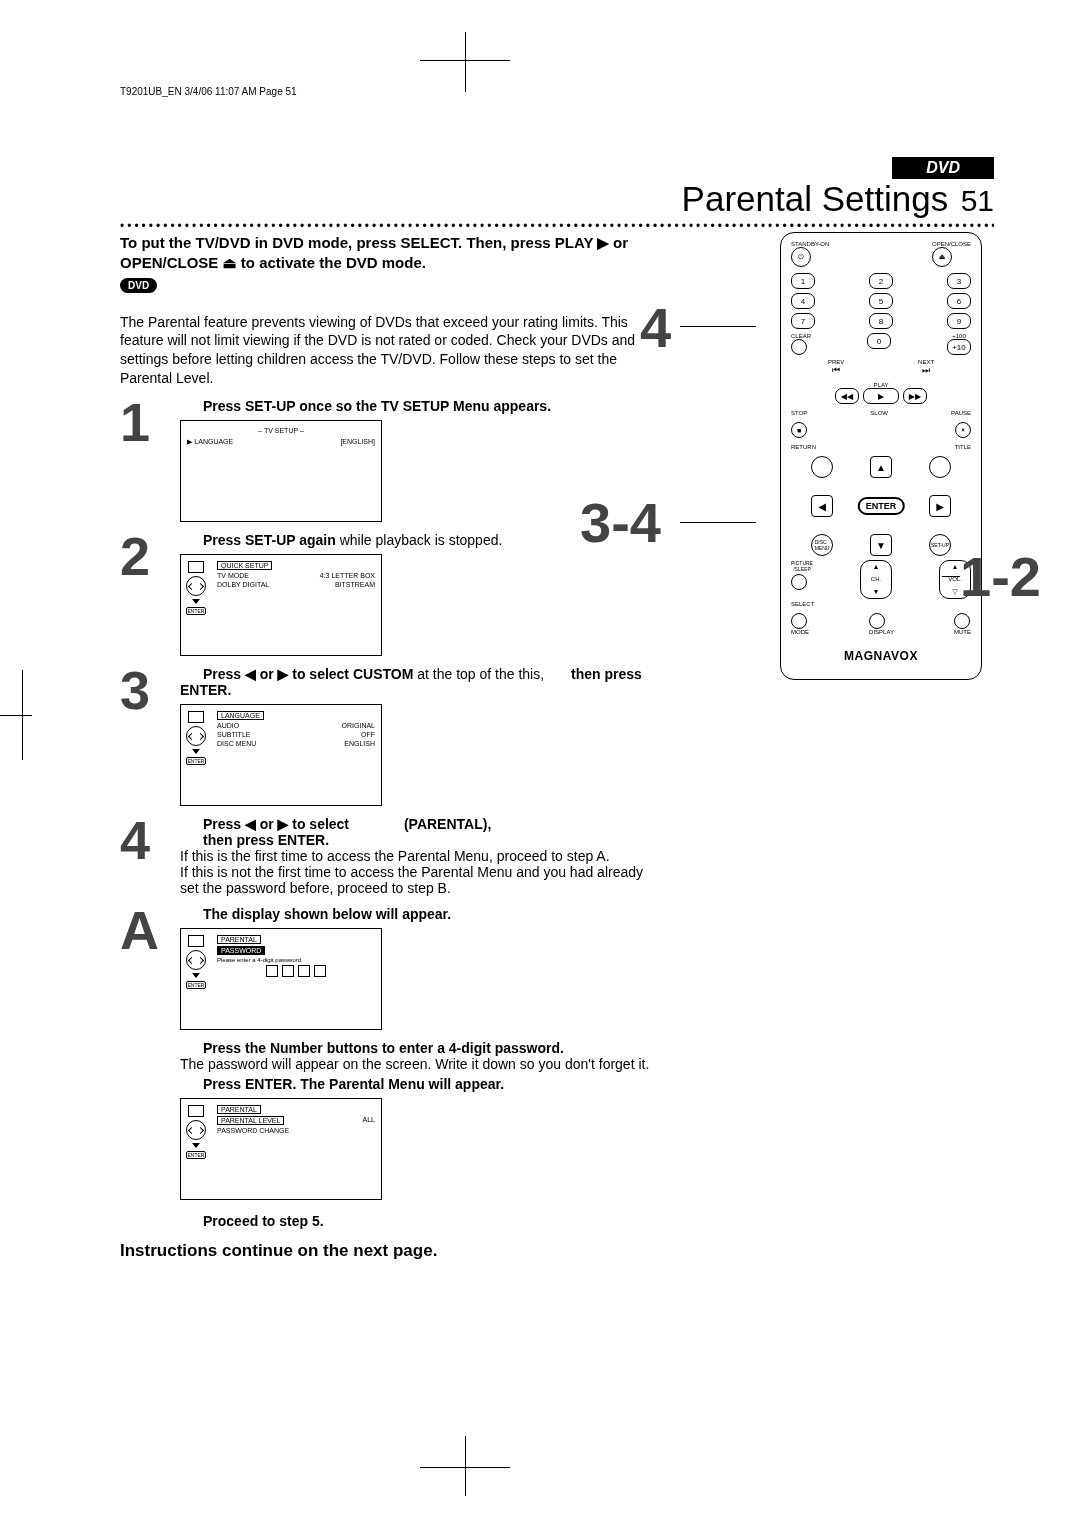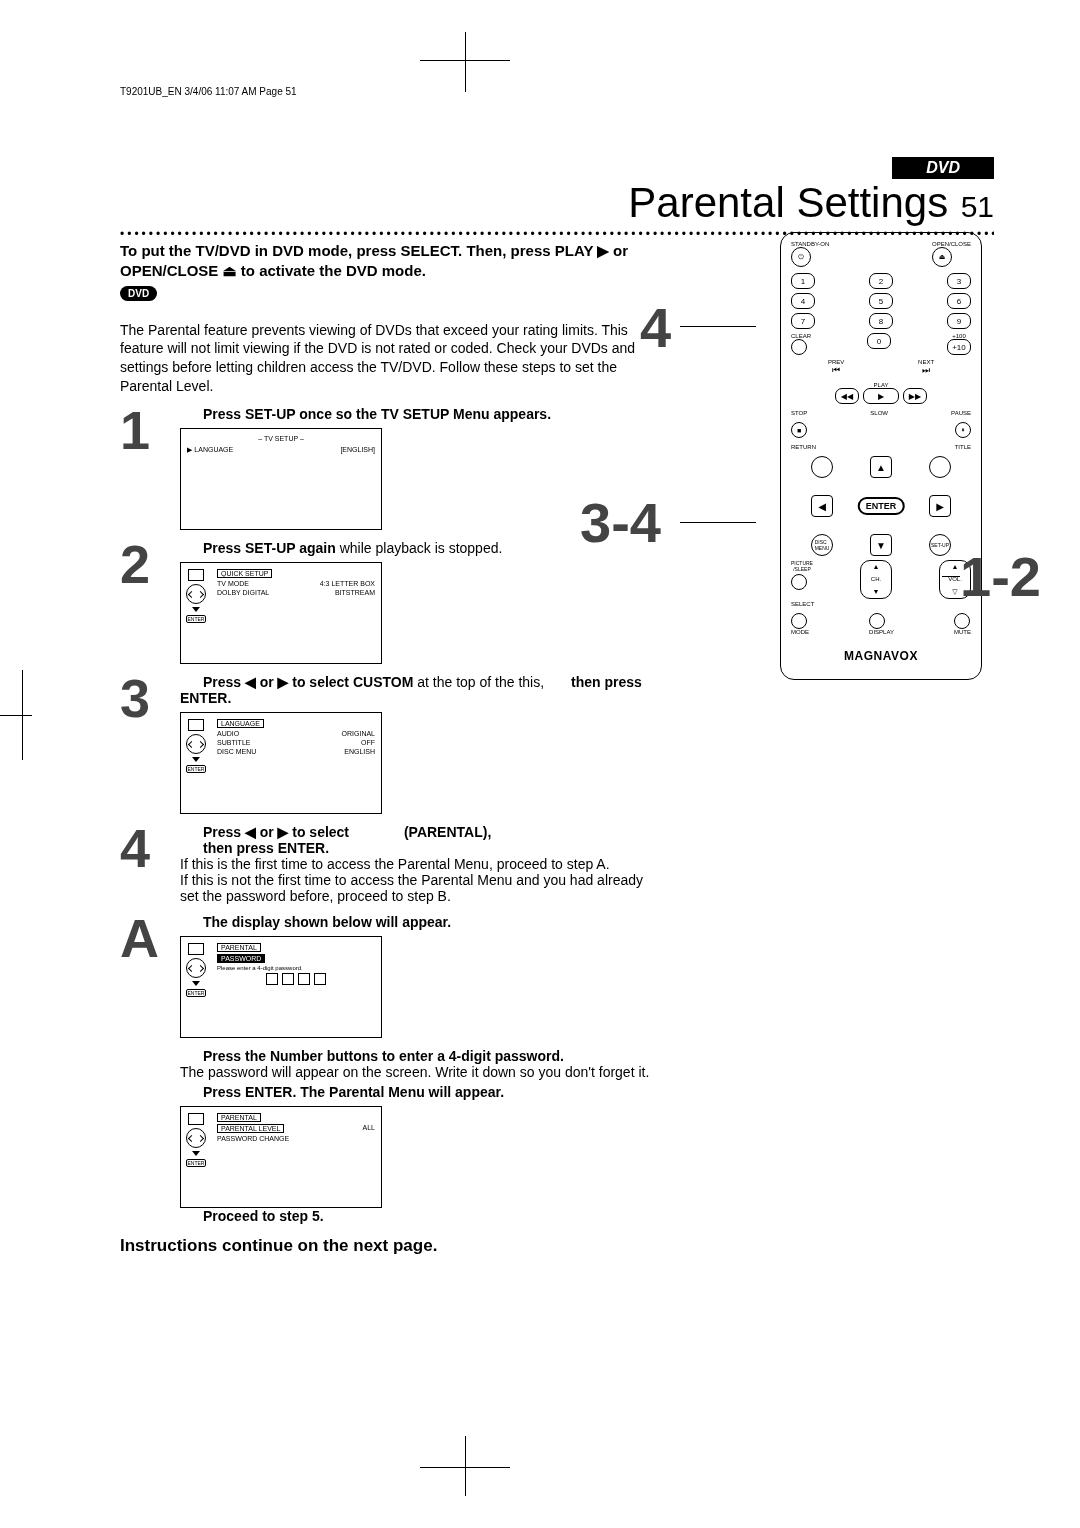--- a/index.html
+++ b/index.html
@@ -10,21 +10,21 @@
   .crop-left { position:absolute; top:670px; left:0; width:32px; height:90px; }
   .crop-left::before { content:""; position:absolute; top:50%; left:0; width:32px; height:1px; background:#000; }
   .crop-left::after { content:""; position:absolute; top:0; left:22px; width:1px; height:90px; background:#000; }
   .crop-bot { position:absolute; bottom:32px; left:420px; width:90px; height:60px; }
   .crop-bot::before { content:""; position:absolute; bottom:0; left:50%; width:1px; height:60px; background:#000; }
   .crop-bot::after { content:""; position:absolute; bottom:28px; left:0; width:90px; height:1px; background:#000; }
 
   .header-line { font-size:10px; }
   .section-tab { float:right; background:#000; color:#fff; font-size:16px; font-weight:bold; padding:2px 34px; font-style:italic; }
   .title-row { clear:both; text-align:right; margin-top:40px; }
-  .title-row .title { font-size:42px; font-weight:300; display:inline; }
+  .title-row .title { font-size:35px; font-weight:300; display:inline; }
   .title-row .page-num { font-size:30px; font-weight:300; margin-left:8px; }
   .dots { letter-spacing:3px; font-size:12px; white-space:nowrap; overflow:hidden; }
 
   .content { display:flex; gap:10px; }
   .left-col { width:540px; }
   .intro-bold { font-weight:bold; font-size:15px; line-height:1.35; }
   .dvd-badge { display:inline-block; background:#000; color:#fff; border-radius:10px; font-size:10px; padding:2px 8px; font-weight:bold; margin-top:4px; }
   .body-text { font-size:14px; margin-top:20px; line-height:1.35; }
 
   .step { display:flex; margin-top:10px; }
@@ -226,21 +226,21 @@
               <div class="row">
                   <span class="tag">PARENTAL LEVEL</span>
                   <span>ALL</span>
                 </div>
               <div class="row">
                   <span>PASSWORD CHANGE</span>
                   <span></span>
                 </div>
             </div>
           </div>
-          <div class="bold" style="margin-top:0;">Proceed to step 5.</div>
+          <div class="bold" style="margin-top:13px;">Proceed to step 5.</div>
         </div>
       </div>
 
       <div class="continue">Instructions continue on the next page.</div>
     </div>
   </div>
 
   <div class="remote-wrap">
     <div class="remote">
       <div class="row">

